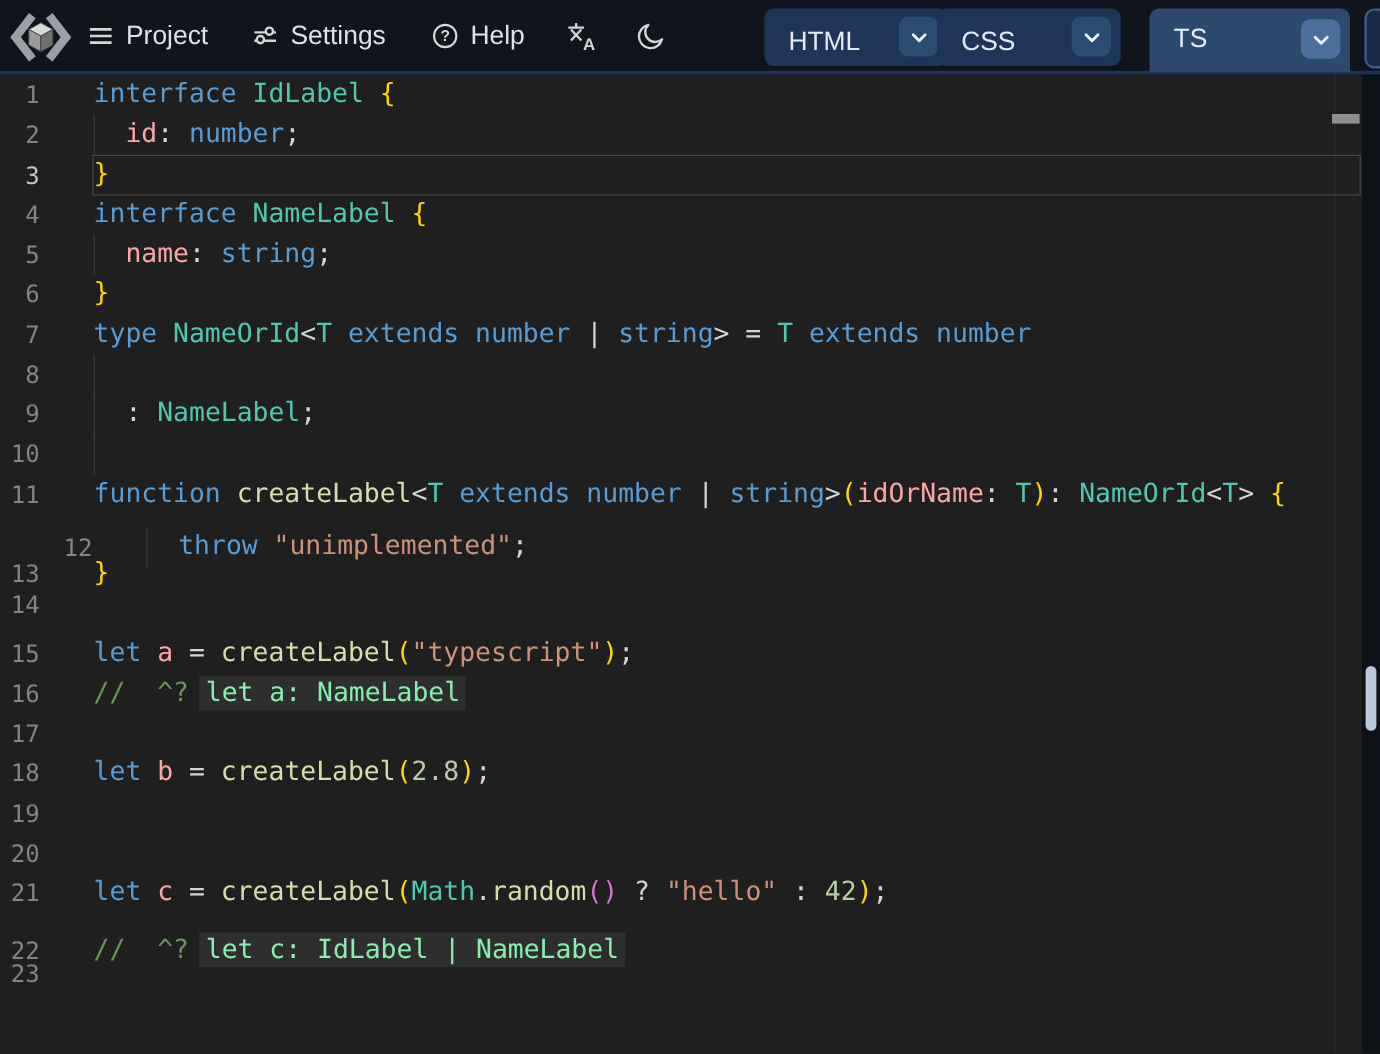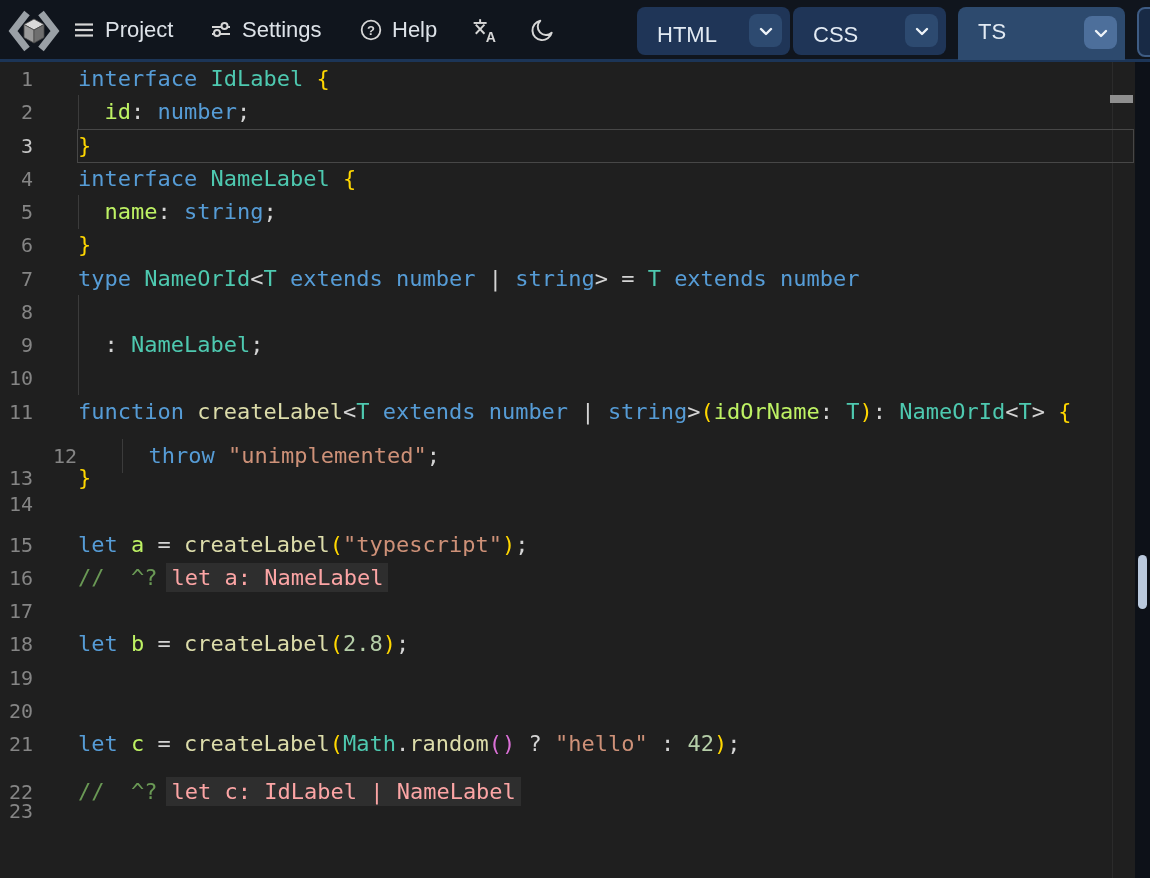--- a/index.html
+++ b/index.html
@@ -19,42 +19,42 @@
   .btn-translate{left:472px;}
   .btn-theme{left:530px;}
 
   .tab{position:absolute;top:7px;height:48px;border-radius:8px;background:#1f3557;
        box-sizing:border-box;cursor:pointer;}
   .tab .tab-label{position:absolute;left:20px;top:0;height:56px;display:flex;align-items:center;
        color:#e2eaf3;font-size:22px;}
   .tab .dd-btn{position:absolute;right:8px;top:7px;width:33px;height:33px;border-radius:8px;
        background:#2d4a70;display:flex;align-items:center;justify-content:center;border:none;cursor:pointer;}
   .tab-html{right:360px;width:153px;}
-  .tab-css{right:204px;width:153px;text-align:center;}
+  .tab-css{right:216px;width:153px;text-align:center;}
   .tab-ts{right:25px;width:167px;height:53px;border-radius:8px 8px 0 0;background:#2d4a6e;}
   .tab-ts .tab-label{height:50px;}
   .tab-ts .dd-btn{background:#4d6f9b;top:9px;}
   .tab-partial{right:-15px;width:28px;height:50px;border-radius:8px;background:#182a45;
        border:2px solid #3e5c84;}
 
   
   .editor{position:absolute;top:62px;left:0;width:1150px;height:816px;background:#1f1f1f;
           font-family:"DejaVu Sans Mono","Liberation Mono",monospace;font-size:22px;}
   .row{position:absolute;left:0;width:1135px;height:34px;}
   .ln{position:absolute;left:0;top:0;width:33px;height:34px;text-align:right;color:#858585;
       font-size:20px;line-height:34px;}
   .row.active .ln{color:#c6c6c6;}
   .code{position:absolute;left:78px;top:0;height:34px;line-height:34px;white-space:pre;color:#d4d4d4;}
   .guide{position:absolute;left:78px;top:0;width:1px;height:34px;background:#3b3b3b;}
   .cur-line{position:absolute;left:77px;width:1057px;height:34px;border:1px solid #474747;
             box-sizing:border-box;pointer-events:none;}
-  .tk-kw{color:#569cd6}.tk-ty{color:#4ec9b0}.tk-vr{color:#bef264}.tk-fn{color:#dcdcaa}
+  .tk-kw{color:#569cd6}.tk-ty{color:#4ec9b0}.tk-vr{color:#fca5a5}.tk-fn{color:#dcdcaa}
   .tk-st{color:#ce9178}.tk-nm{color:#b5cea8}.tk-pn{color:#d4d4d4}.tk-sp{color:#d4d4d4}
   .tk-b1{color:#ffd700}.tk-b2{color:#da70d6}.tk-cm{color:#6a9955}
-  .tk-gh{color:#fca5a5;background:#2e2e2e;padding:2px 5px;margin-left:9px;}
+  .tk-gh{color:#86efac;background:#2e2e2e;padding:2px 5px;margin-left:9px;}
 
   .ruler-divider{position:absolute;left:1112px;top:0;width:1px;height:816px;background:#2b2b2b;}
   .ruler-marker{position:absolute;left:1110px;top:33px;width:23px;height:8px;background:#8f8f8f;}
 
   
   .page-scrollbar{position:absolute;right:0;top:62px;width:15px;height:816px;background:#0d1118;}
   .page-scrollbar .thumb{position:absolute;left:3px;top:493px;width:9px;height:54px;
       border-radius:5px;background:#bac9dd;cursor:pointer;}
 
   svg{display:block;}

